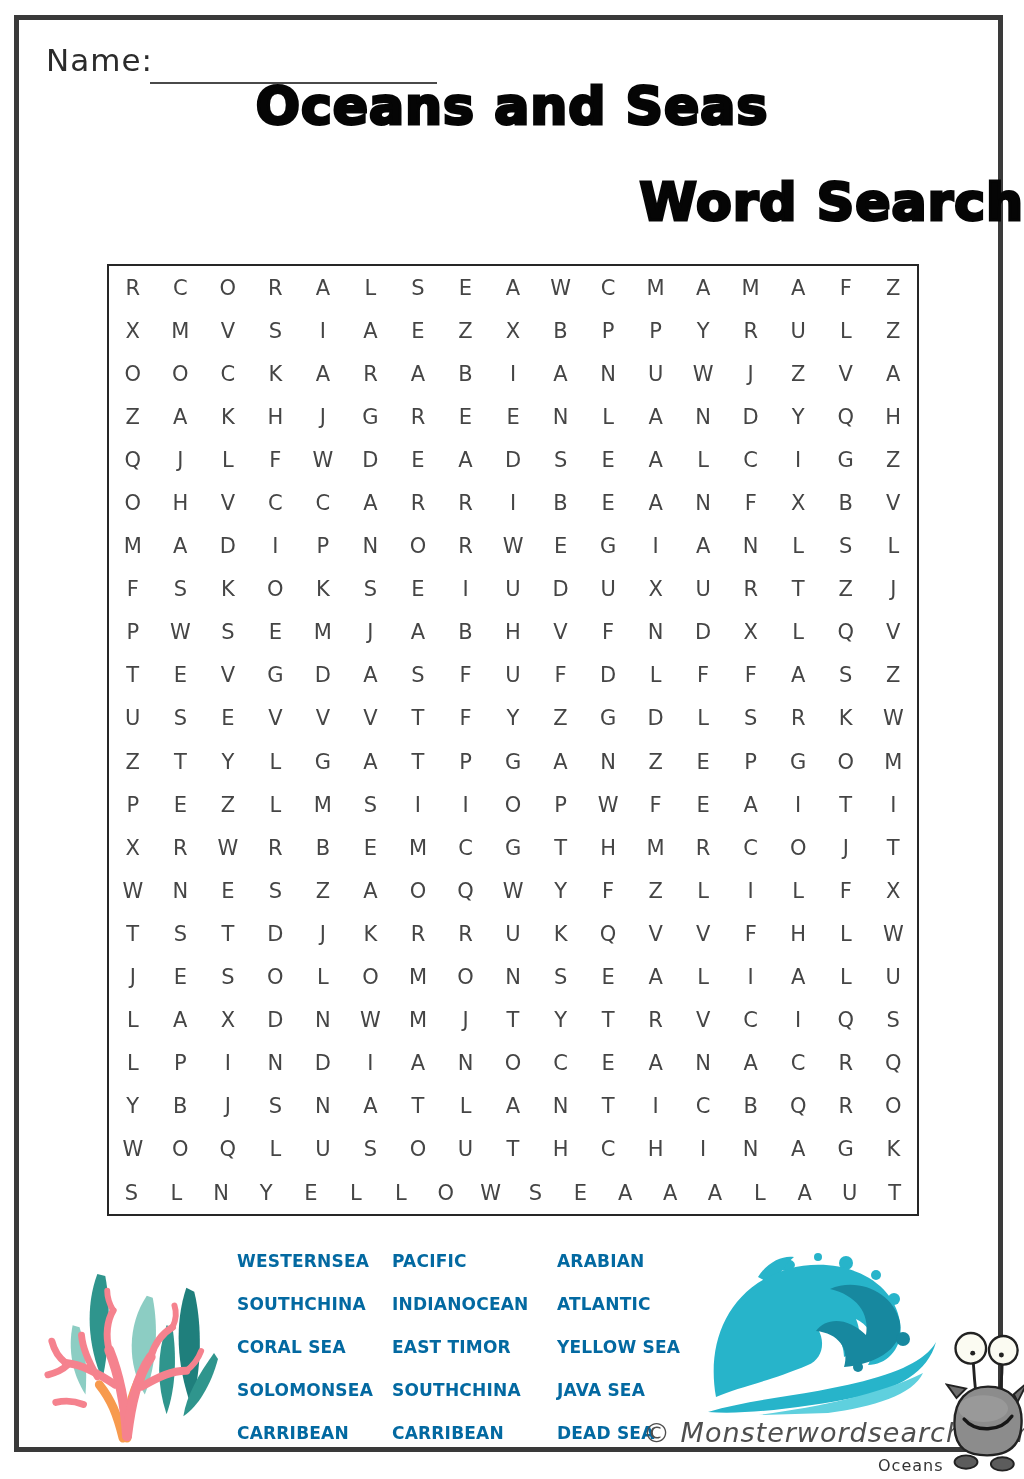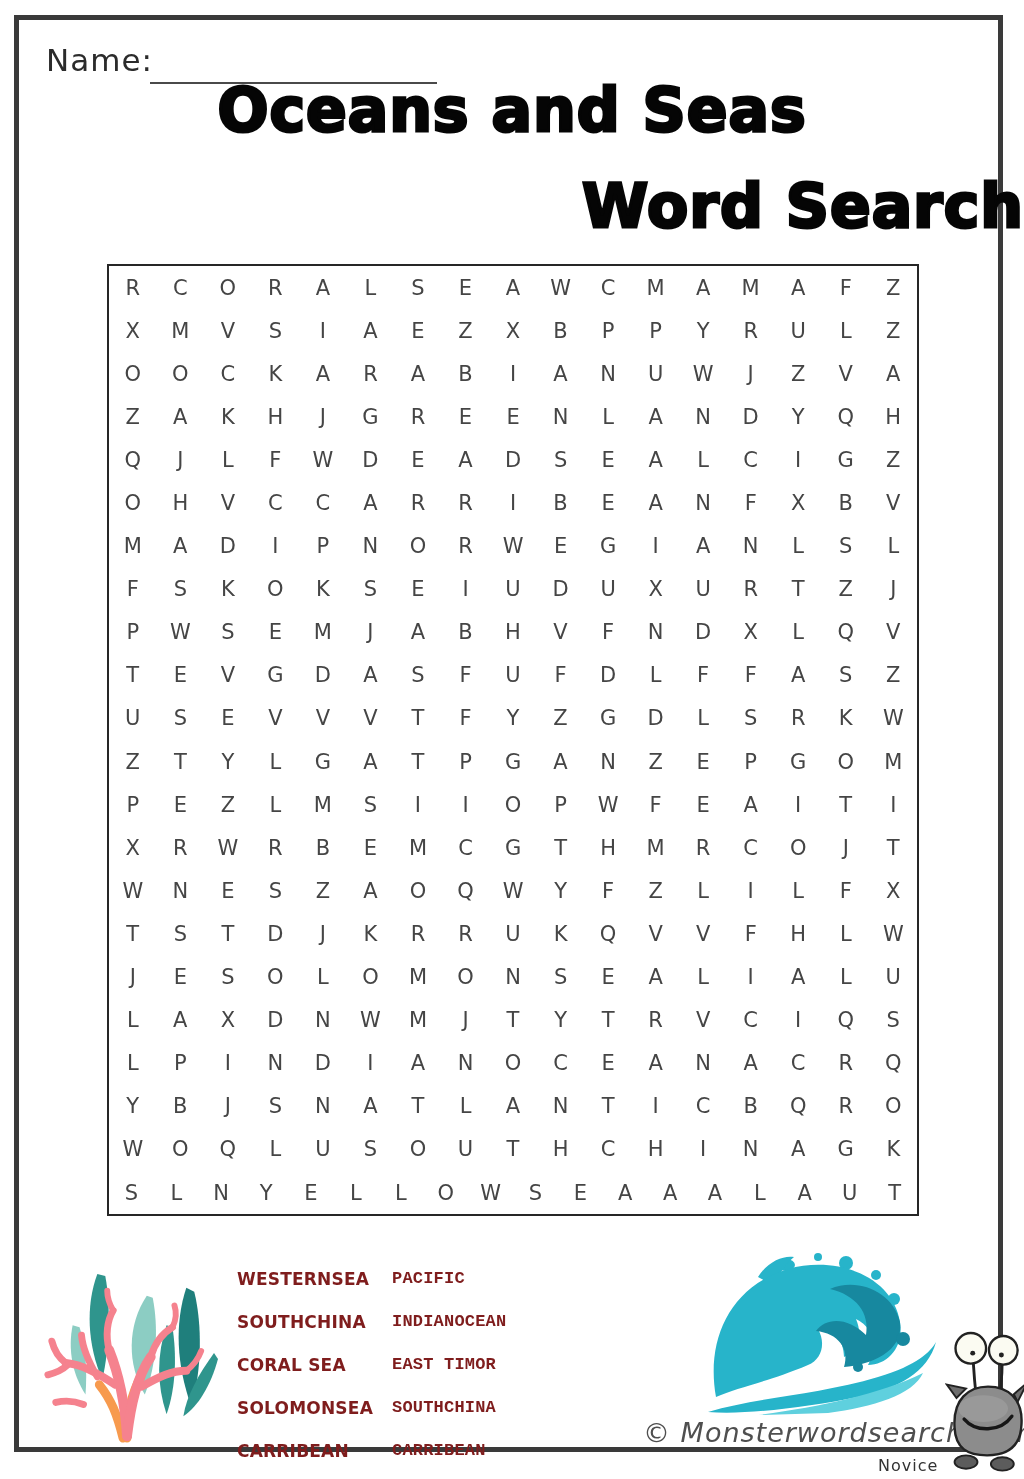--- a/index.html
+++ b/index.html
@@ -12,42 +12,42 @@
     border:5px solid #3a3a3a;box-sizing:border-box;pointer-events:none;
   }
   .name-row{position:absolute;left:46px;top:42px;}
   .name-label{font-size:31px;color:#2b2b2b;letter-spacing:1px;}
   .name-line{
     position:absolute;left:104px;top:40px;width:287px;height:0;
     border-bottom:2px solid #4a4a4a;display:inline-block;
   }
   .title{
     position:absolute;left:0;width:1024px;text-align:center;color:#050505;
-    font-weight:bold;font-size:60px;letter-spacing:1px;
+    font-weight:bold;font-size:52px;letter-spacing:1px;
     -webkit-text-stroke:3px #050505;line-height:1;
   }
   .title.l1{top:80px;}
   .title.l2{top:176px;text-align:right;}
   .grid-box{
     position:absolute;left:107px;top:264px;width:812px;height:952px;
     border:2px solid #262626;box-sizing:border-box;
     display:flex;flex-direction:column;
   }
   .grow{flex:1;display:flex;}
   .cell{
     flex:1;display:flex;align-items:center;justify-content:center;
     font-size:21px;color:#454545;
   }
   .word-col{position:absolute;top:1251px;}
   .word-col.c0{left:237px;}
-  .word-col.c1{left:392px;font-family:Liberation Mono, monospace;}
+  .word-col.c1{left:392px;}
   .word-col.c2{left:557px;}
   .word{
     height:18px;margin-bottom:25px;font-size:17px;font-weight:bold;
-    color:#7f1d1d;letter-spacing:.2px;white-space:nowrap;margin-top:18px;
+    color:#0369a1;letter-spacing:.2px;white-space:nowrap;
   }
   .deco{position:absolute;}
   .coral{left:28px;top:1266px;width:198px;height:178px;}
   .wave{left:698px;top:1246px;width:240px;height:172px;}
   .monster{left:945px;top:1326px;width:86px;height:146px;z-index:5;}
   .copyright{
     position:absolute;left:643px;top:1417px;font-size:27px;font-style:italic;
     color:#4f4f4f;letter-spacing:1px;white-space:nowrap;z-index:4;
   }
   .level{
@@ -498,20 +498,27 @@
       <div class="word">CORAL SEA</div>
       <div class="word">SOLOMONSEA</div>
       <div class="word">CARRIBEAN</div>
     </div>
   <div class="word-col c1">
       <div class="word">PACIFIC</div>
       <div class="word">INDIANOCEAN</div>
       <div class="word">EAST TIMOR</div>
       <div class="word">SOUTHCHINA</div>
       <div class="word">CARRIBEAN</div>
+    </div>
+  <div class="word-col c2">
+      <div class="word">ARABIAN</div>
+      <div class="word">ATLANTIC</div>
+      <div class="word">YELLOW SEA</div>
+      <div class="word">JAVA SEA</div>
+      <div class="word">DEAD SEA</div>
     </div>
 
   <svg class="deco coral" viewBox="0 0 200 180">
     <path d="M70,8 C58,40 60,80 75,115 C82,85 84,40 78,10 Z" fill="#2f958d"></path>
     <path d="M120,30 C100,60 100,100 118,130 C130,100 132,62 126,32 Z" fill="#8ccdc3"></path>
     <path d="M160,22 C148,58 150,100 165,142 C176,105 176,58 168,26 Z" fill="#1f7f7c"></path>
     <path d="M188,88 C172,110 160,132 157,152 C172,142 185,120 192,94 Z" fill="#2f958d"></path>
     <path d="M45,60 C40,85 45,110 58,130 C60,105 58,80 52,62 Z" fill="#8ccdc3"></path>
     <path d="M140,60 C130,90 130,120 140,150 C150,122 150,88 146,62 Z" fill="#2f958d"></path>
     <g fill="none" stroke="#f79a4e" stroke-width="9" stroke-linecap="round">
@@ -566,15 +573,15 @@
     <path d="M10,105 C8,75 25,62 45,62 C65,62 82,74 80,102 C79,125 65,134 44,134 C24,134 11,127 10,105 Z" fill="#8c8c8c" stroke="#222" stroke-width="2.5"></path>
     <ellipse cx="40" cy="85" rx="26" ry="14" fill="#a2a2a2" opacity="0.6"></ellipse>
     <path d="M20,96 C32,110 58,110 70,93" fill="none" stroke="#161616" stroke-width="3.5" stroke-linecap="round"></path>
     <circle cx="27" cy="22" r="16" fill="#fbfbf2" stroke="#222" stroke-width="2.5"></circle>
     <circle cx="61" cy="24" r="15" fill="#fbfbf2" stroke="#222" stroke-width="2.5"></circle>
     <circle cx="29" cy="27" r="2.6" fill="#222"></circle>
     <circle cx="59" cy="29" r="2.6" fill="#222"></circle>
   </svg>
 
   <div class="copyright">© Monsterwordsearch.com</div>
-  <div class="level">Novice</div>
+  <div class="level">Oceans</div>
 
 </div>
 
 </body></html>

